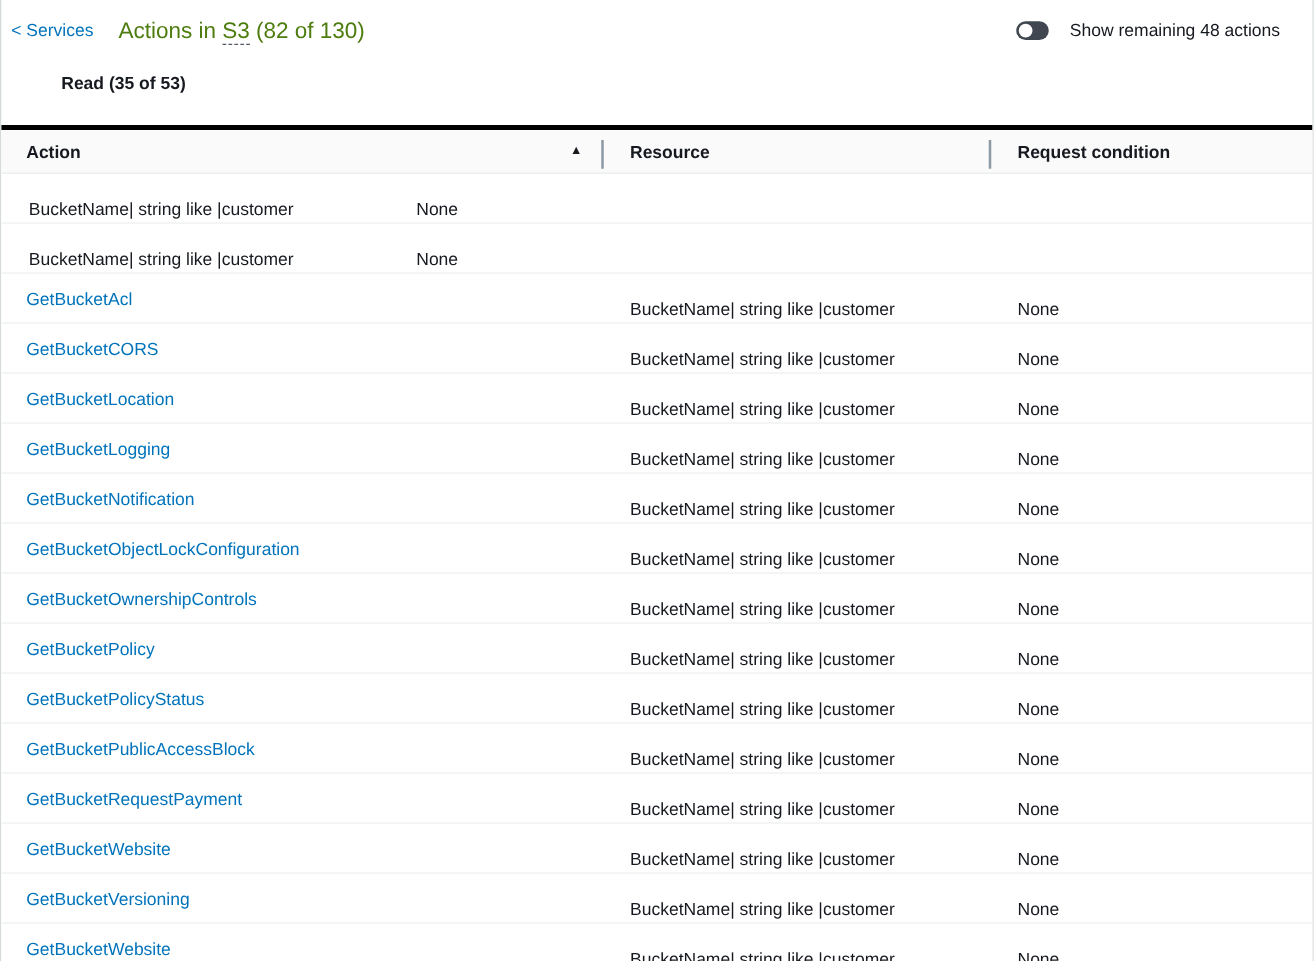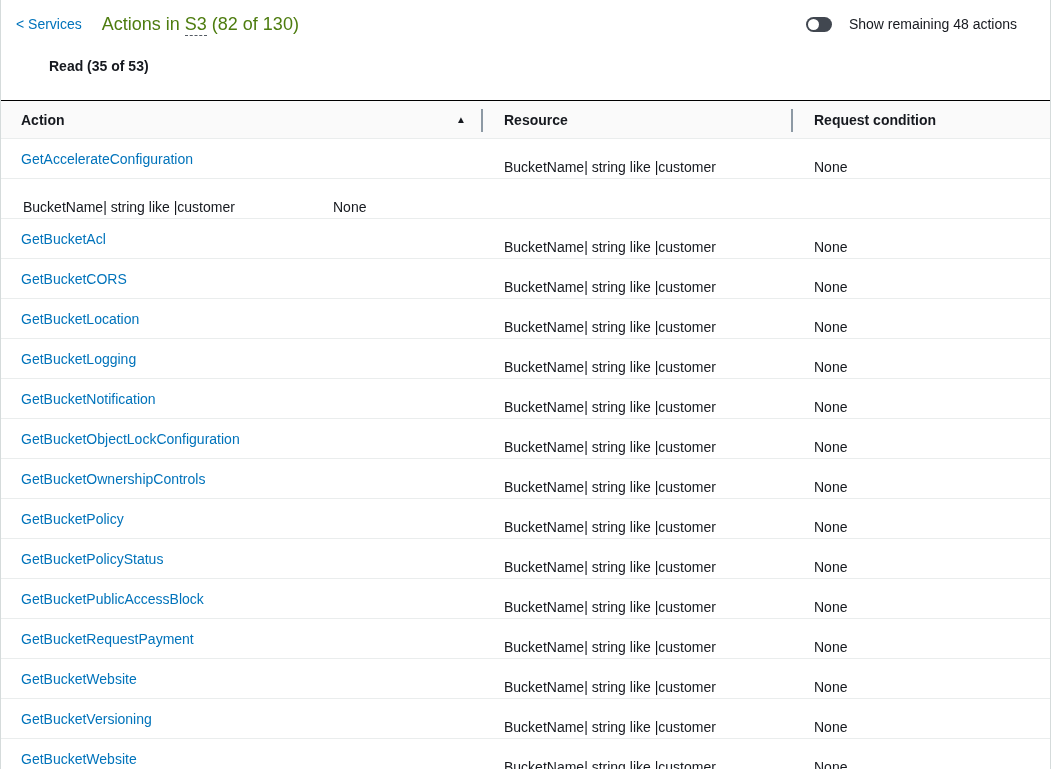--- a/index.html
+++ b/index.html
@@ -13,21 +13,21 @@
     border-left:1px solid #d5dbdb;
     border-right:1px solid #d5dbdb;
     overflow:hidden;
     color:#16191f;
   }
 
   
   .topbar {
     height:48px;
     display:flex; align-items:center;
-    padding:0 15px;
+    padding:0 8px;
   }
   .breadcrumb {
     color:#0073bb; font-size:14px;
     margin-right:20px;
     cursor:pointer; text-decoration:none;
     white-space:nowrap;
   }
   .title { font-size:18px; color:#4d7c0f; white-space:nowrap; }
   .title .svc {
     border-bottom:1px dashed #545b64;
@@ -60,21 +60,21 @@
   }
 
   
   .table { margin-top:24px; }
 
   .thead {
     position:relative;
     display:flex; align-items:center;
     height:39px;
     background:#fafafa;
-    border-top:1px solid #000000;
+    border-top:4px solid #000000;
     border-bottom:1px solid #eaeded;
     font-size:14px; font-weight:bold; color:#16191f;
   }
   .col-action    { width:481px; padding-left:20px; display:flex; align-items:center; }
   .col-resource  { width:310px; padding-left:22px; }
   .col-condition { flex:1; padding-left:22px; }
 
   .sort-arrow {
     margin-left:auto; margin-right:16px;
     font-size:10px; color:#16191f; line-height:1;
@@ -127,23 +127,20 @@
         <span class="sort-arrow">▲</span>
       </div>
       <div class="col-resource">Resource</div>
       <div class="col-condition">Request condition</div>
       <div class="col-divider divider-1"></div>
       <div class="col-divider divider-2"></div>
     </div>
 
     <div class="tbody">
   <div class="row">
-    <div class="col-action">
-      <a class="action-link" href="#">GetAccelerateConfiguration</a>
-    </div>
     <div class="col-resource resource-text">BucketName| string like |customer</div>
     <div class="col-condition condition-text">None</div>
   </div>
 
   <div class="row">
     <div class="col-resource resource-text">BucketName| string like |customer</div>
     <div class="col-condition condition-text">None</div>
   </div>
 
   <div class="row">

